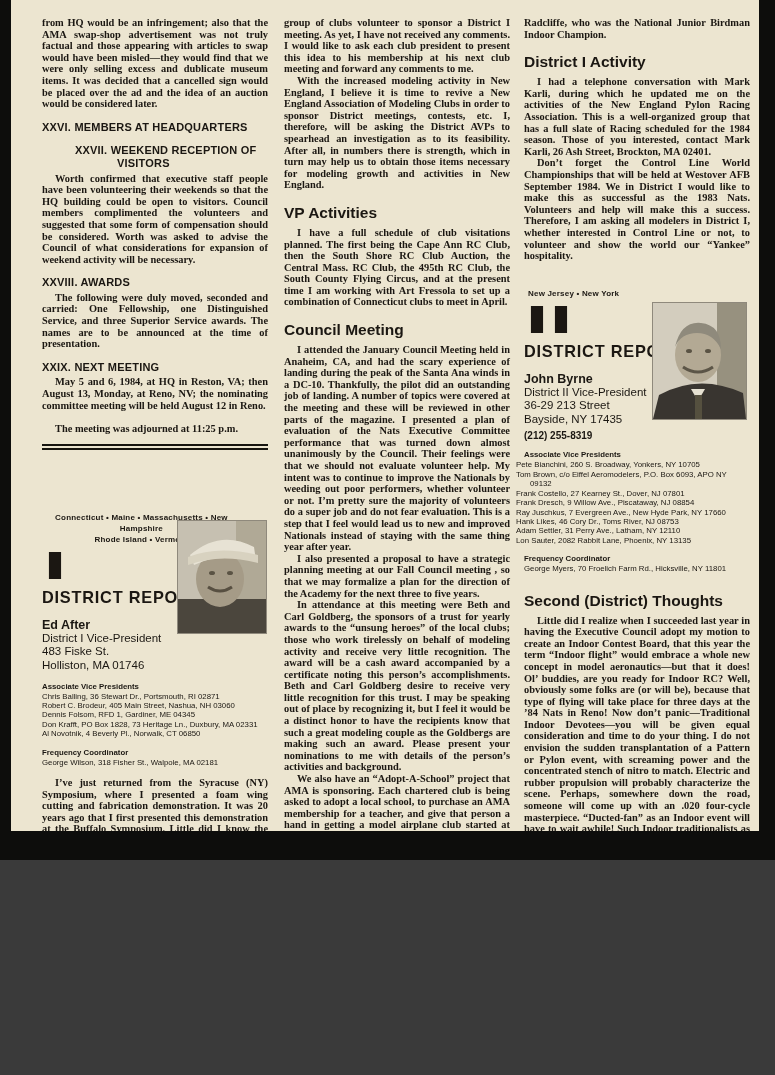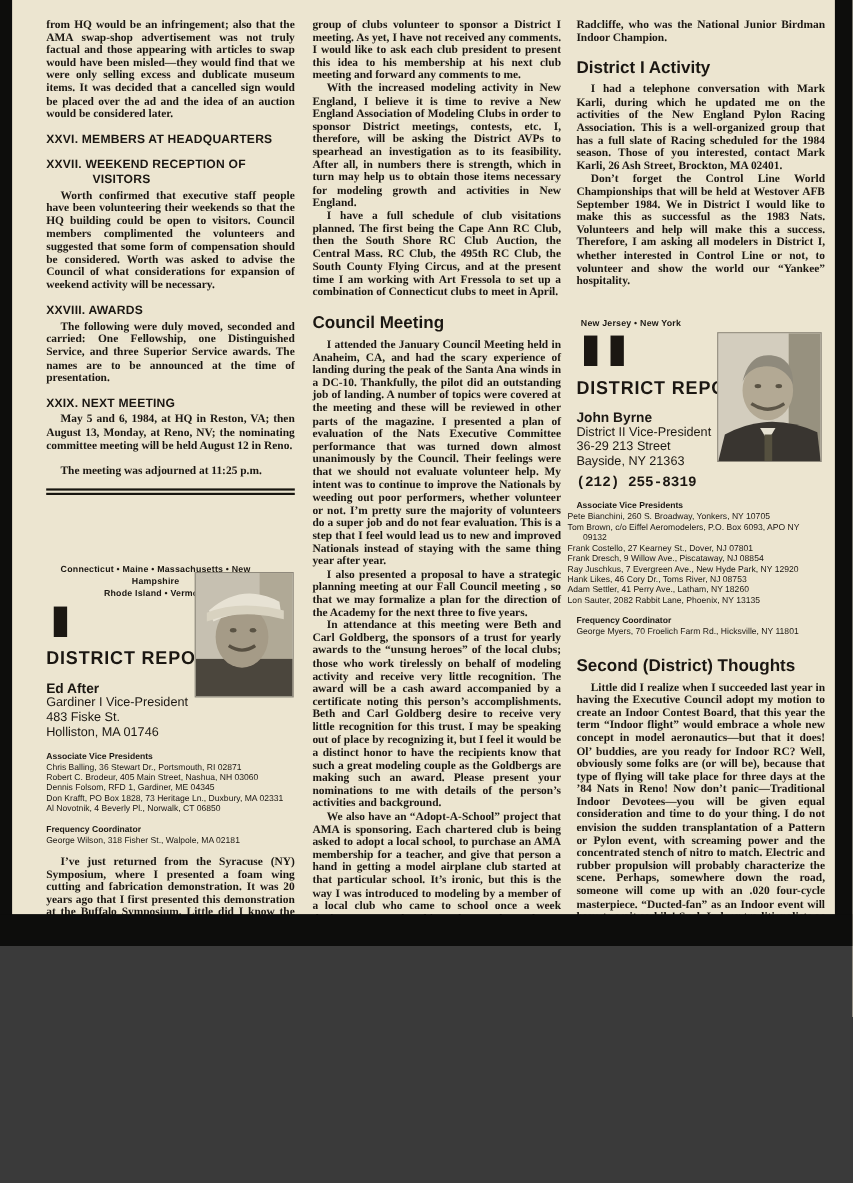--- a/index.html
+++ b/index.html
@@ -21,21 +21,21 @@
   .body-text {
     font-size:10.4px; line-height:11.6px; text-align:justify;
     font-weight:bold; margin:0; letter-spacing:0px;
   }
   .indent { text-indent:13px; }
 
   .sec-heading {
     font-family:"Liberation Sans", sans-serif; font-weight:bold;
     font-size:11px; line-height:12.6px; margin:11px 0 3px 0; letter-spacing:0.2px;
   }
-  .hang2 { padding-left:42px; text-indent:-42px; }
+  .hang2 { padding-left:42px; text-indent:-42px;margin-left:33px; }
 
   .mid-heading {
     font-family:"Liberation Sans", sans-serif; font-weight:bold;
     font-size:15.5px; line-height:18px; margin:13px 0 5px 0;
   }
 
   .adjourn { margin-top:12px; }
 
   .double-rule {
     margin-top:9px; height:2px;
@@ -52,21 +52,21 @@
     font-family:"DejaVu Sans", sans-serif; font-weight:bold;
     font-size:38px; line-height:34px; display:inline-block;
     transform:scaleX(1.7); transform-origin:left center; margin:4px 0 0 1px;
   }
   .district-title {
     font-size:17px; font-weight:bold; letter-spacing:0.8px; margin-top:5px;
     transform:scaleX(0.96); transform-origin:left center;
   }
   .officer-name { font-size:12.5px; font-weight:bold; margin-top:10px; }
   .officer-line { font-size:11.5px; line-height:13.6px; }
-  .phone { font-size:13px; font-weight:bold; margin-top:4px;font-family:Liberation Mono, monospace; }
+  .phone { font-size:10px; font-weight:bold; margin-top:4px; }
   .avp-head { font-size:7.8px; font-weight:bold; margin-top:9px; }
   .avp-list { font-size:7.8px; line-height:9.4px; margin-top:1px; }
   .avp-list .nowrap { white-space:nowrap; }
   .avp-list .hang { padding-left:6px; text-indent:-14px; }
   .photo { position:absolute; border:1px solid #8f897c; background:#c8c2b4; }
   .photo1 { right:1px; top:8px; width:88px; height:112px; }
   .photo2 { right:3px; top:14px; width:93px; height:116px; }
   .photo svg { display:block; }
 
   .footer {
@@ -98,21 +98,21 @@
     <p class="body-text indent adjourn">The meeting was adjourned at 11:25 p.m.</p>
 
     <div class="double-rule"></div>
 
     <div class="district d1">
       <div class="states centered">Connecticut • Maine • Massachusetts • New Hampshire</div>
       <div class="states centered">Rhode Island • Vermont</div>
       <div class="numeral">I</div>
       <div class="district-title">DISTRICT REPORT</div>
       <div class="officer-name">Ed After</div>
-      <div class="officer-line">Gardiner I Vice-President</div>
+      <div class="officer-line">District I Vice-President</div>
       <div class="officer-line">483 Fiske St.</div>
       <div class="officer-line">Holliston, MA 01746</div>
 
       <div class="photo photo1">
         <svg width="88" height="112" viewBox="0 0 88 112">
           <rect x="0" y="0" width="88" height="112" fill="#c6c0b1"></rect>
           <rect x="58" y="0" width="30" height="112" fill="#b0a996"></rect>
           <rect x="0" y="78" width="88" height="34" fill="#4b463d"></rect>
           <ellipse cx="42" cy="58" rx="24" ry="28" fill="#a59b87"></ellipse>
           <path d="M12 34 Q42 8 76 26 L78 40 Q46 30 16 44 Z" fill="#e7e2d4"></path>
@@ -136,20 +136,21 @@
     </div>
 
     <p class="body-text indent" style="margin-top:10px;">I’ve just returned from the Syracuse (NY) Symposium, where I presented a foam wing cutting and fabrication demonstration. It was 20 years ago that I first presented this demonstration at the Buffalo Symposium. Little did I know the impact it would have on modeling that has taken place for the last two decades. This brings me to a point of trying to revive a District I meeting which would include presentations on modeling techniques that would be helpful to all modelers.</p>
     <p class="body-text indent">I asked in a previous column that a club or</p>
   </div>
 
   <div class="col col2">
     <p class="body-text">group of clubs volunteer to sponsor a District I meeting. As yet, I have not received any comments. I would like to ask each club president to present this idea to his membership at his next club meeting and forward any comments to me.</p>
     <p class="body-text indent">With the increased modeling activity in New England, I believe it is time to revive a New England Association of Modeling Clubs in order to sponsor District meetings, contests, etc. I, therefore, will be asking the District AVPs to spearhead an investigation as to its feasibility. After all, in numbers there is strength, which in turn may help us to obtain those items necessary for modeling growth and activities in New England.</p>
 
+    <div class="mid-heading">VP Activities</div>
     <p class="body-text indent">I have a full schedule of club visitations planned. The first being the Cape Ann RC Club, then the South Shore RC Club Auction, the Central Mass. RC Club, the 495th RC Club, the South County Flying Circus, and at the present time I am working with Art Fressola to set up a combination of Connecticut clubs to meet in April.</p>
 
     <div class="mid-heading">Council Meeting</div>
     <p class="body-text indent">I attended the January Council Meeting held in Anaheim, CA, and had the scary experience of landing during the peak of the Santa Ana winds in a DC-10. Thankfully, the pilot did an outstanding job of landing. A number of topics were covered at the meeting and these will be reviewed in other parts of the magazine. I presented a plan of evaluation of the Nats Executive Committee performance that was turned down almost unanimously by the Council. Their feelings were that we should not evaluate volunteer help. My intent was to continue to improve the Nationals by weeding out poor performers, whether volunteer or not. I’m pretty sure the majority of volunteers do a super job and do not fear evaluation. This is a step that I feel would lead us to new and improved Nationals instead of staying with the same thing year after year.</p>
     <p class="body-text indent">I also presented a proposal to have a strategic planning meeting at our Fall Council meeting , so that we may formalize a plan for the direction of the Academy for the next three to five years.</p>
     <p class="body-text indent">In attendance at this meeting were Beth and Carl Goldberg, the sponsors of a trust for yearly awards to the “unsung heroes” of the local clubs; those who work tirelessly on behalf of modeling activity and receive very little recognition. The award will be a cash award accompanied by a certificate noting this person’s accomplishments. Beth and Carl Goldberg desire to receive very little recognition for this trust. I may be speaking out of place by recognizing it, but I feel it would be a distinct honor to have the recipients know that such a great modeling couple as the Goldbergs are making such an award. Please present your nominations to me with details of the person’s activities and background.</p>
     <p class="body-text indent">We also have an “Adopt-A-School” project that AMA is sponsoring. Each chartered club is being asked to adopt a local school, to purchase an AMA membership for a teacher, and give that person a hand in getting a model airplane club started at that particular school. It’s ironic, but this is the way I was introduced to modeling by a member of a local club who came to school once a week during our woodworking class and taught us modeling construction and flying. This individual was Lynn</p>
   </div>
 
   <div class="col col3">
@@ -159,21 +160,21 @@
     <p class="body-text indent">I had a telephone conversation with Mark Karli, during which he updated me on the activities of the New England Pylon Racing Association. This is a well-organized group that has a full slate of Racing scheduled for the 1984 season. Those of you interested, contact Mark Karli, 26 Ash Street, Brockton, MA 02401.</p>
     <p class="body-text indent">Don’t forget the Control Line World Championships that will be held at Westover AFB September 1984. We in District I would like to make this as successful as the 1983 Nats. Volunteers and help will make this a success. Therefore, I am asking all modelers in District I, whether interested in Control Line or not, to volunteer and show the world our “Yankee” hospitality.</p>
 
     <div class="district" style="margin-top:26px;">
       <div class="states" style="padding-left:4px;">New Jersey • New York</div>
       <div class="numeral">II</div>
       <div class="district-title">DISTRICT REPORT</div>
       <div class="officer-name">John Byrne</div>
       <div class="officer-line">District II Vice-President</div>
       <div class="officer-line">36-29 213 Street</div>
-      <div class="officer-line">Bayside, NY 21363</div>
+      <div class="officer-line">Bayside, NY 17435</div>
       <div class="phone">(212) 255-8319</div>
 
       <div class="photo photo2">
         <svg width="93" height="116" viewBox="0 0 93 116">
           <rect x="0" y="0" width="93" height="116" fill="#d3cdbe"></rect>
           <rect x="64" y="0" width="29" height="116" fill="#97917f"></rect>
           <path d="M6 92 Q46 70 90 90 L93 116 L0 116 Z" fill="#393530"></path>
           <ellipse cx="45" cy="52" rx="23" ry="27" fill="#b3a994"></ellipse>
           <path d="M22 44 Q28 18 48 20 Q68 22 68 46 Q60 30 44 30 Q28 30 22 44 Z" fill="#8f8a7c"></path>
           <path d="M38 86 L45 98 L52 86 Z" fill="#e6e1d2"></path>
@@ -183,23 +184,23 @@
           <ellipse cx="55" cy="48" rx="3" ry="2" fill="#5a5344"></ellipse>
         </svg>
       </div>
 
       <div class="avp-head">Associate Vice Presidents</div>
       <div class="avp-list">
         <div class="hang">Pete Bianchini, 260 S. Broadway, Yonkers, NY 10705</div>
         <div class="hang">Tom Brown, c/o Eiffel Aeromodelers, P.O. Box 6093, APO NY 09132</div>
         <div class="hang">Frank Costello, 27 Kearney St., Dover, NJ 07801</div>
         <div class="hang">Frank Dresch, 9 Willow Ave., Piscataway, NJ 08854</div>
-        <div class="hang">Ray Juschkus, 7 Evergreen Ave., New Hyde Park, NY 12920</div>
+        <div class="hang">Ray Juschkus, 7 Evergreen Ave., New Hyde Park, NY 17660</div>
         <div class="hang">Hank Likes, 46 Cory Dr., Toms River, NJ 08753</div>
-        <div class="hang">Adam Settler, 41 Perry Ave., Latham, NY 18260</div>
+        <div class="hang">Adam Settler, 31 Perry Ave., Latham, NY 12110</div>
         <div class="hang">Lon Sauter, 2082 Rabbit Lane, Phoenix, NY 13135</div>
       </div>
       <div class="avp-head">Frequency Coordinator</div>
       <div class="avp-list">George Myers, 70 Froelich Farm Rd., Hicksville, NY 11801</div>
     </div>
 
     <div class="mid-heading" style="margin-top:18px;">Second (District) Thoughts</div>
     <p class="body-text indent">Little did I realize when I succeeded last year in having the Executive Council adopt my motion to create an Indoor Contest Board, that this year the term “Indoor flight” would embrace a whole new concept in model aeronautics—but that it does! Ol’ buddies, are you ready for Indoor RC? Well, obviously some folks are (or will be), because that type of flying will take place for three days at the ’84 Nats in Reno! Now don’t panic—Traditional Indoor Devotees—you will be given equal consideration and time to do your thing. I do not envision the sudden transplantation of a Pattern or Pylon event, with screaming power and the concentrated stench of nitro to match. Electric and rubber propulsion will probably characterize the scene. Perhaps, somewhere down the road, someone will come up with an .020 four-cycle masterpiece. “Ducted-fan” as an Indoor event will have to wait awhile! Such Indoor traditionalists as my good friend, Dan Domina, however, are seriously concerned about this development and its effect on impressionable people from whom permission must be obtained to use Indoor flying sites. In fact, Dan reports at least one actual instance of reluctance to allow Indoor flying in premises heretofore available, but now discouraged, for fear of hazards to life and limb (to say nothing of property), thus far identified with certain Outdoor RC incidents of an unfortunate nature. I shall report to you further concerning this matter and its ramifications.</p>
   </div>
 

